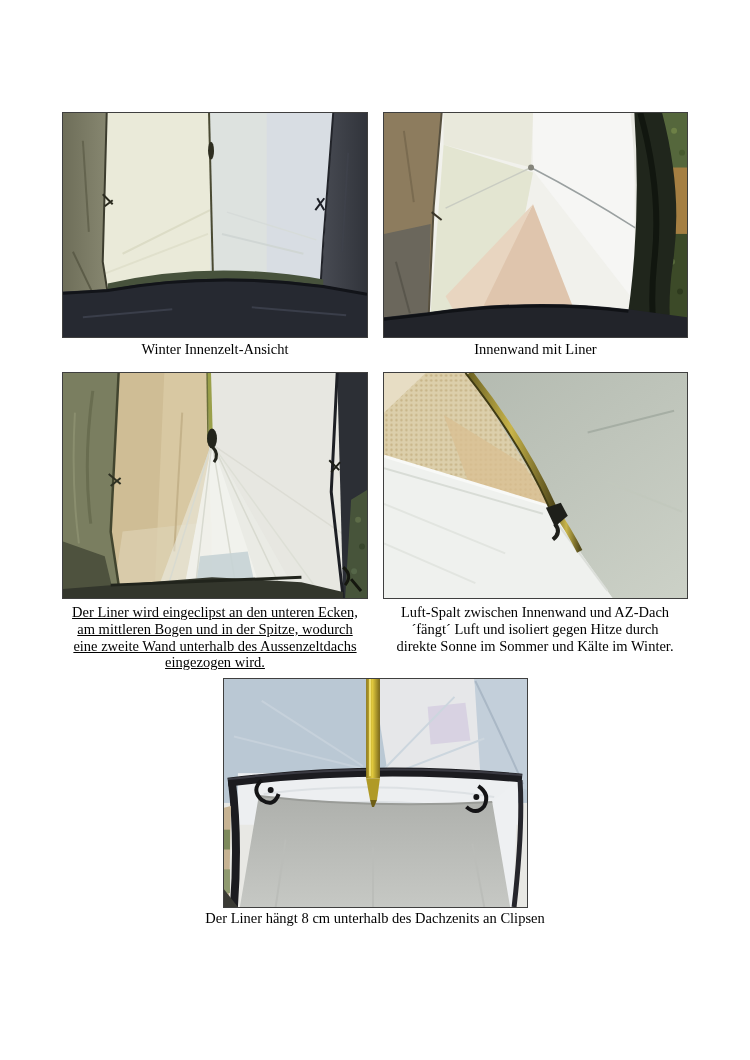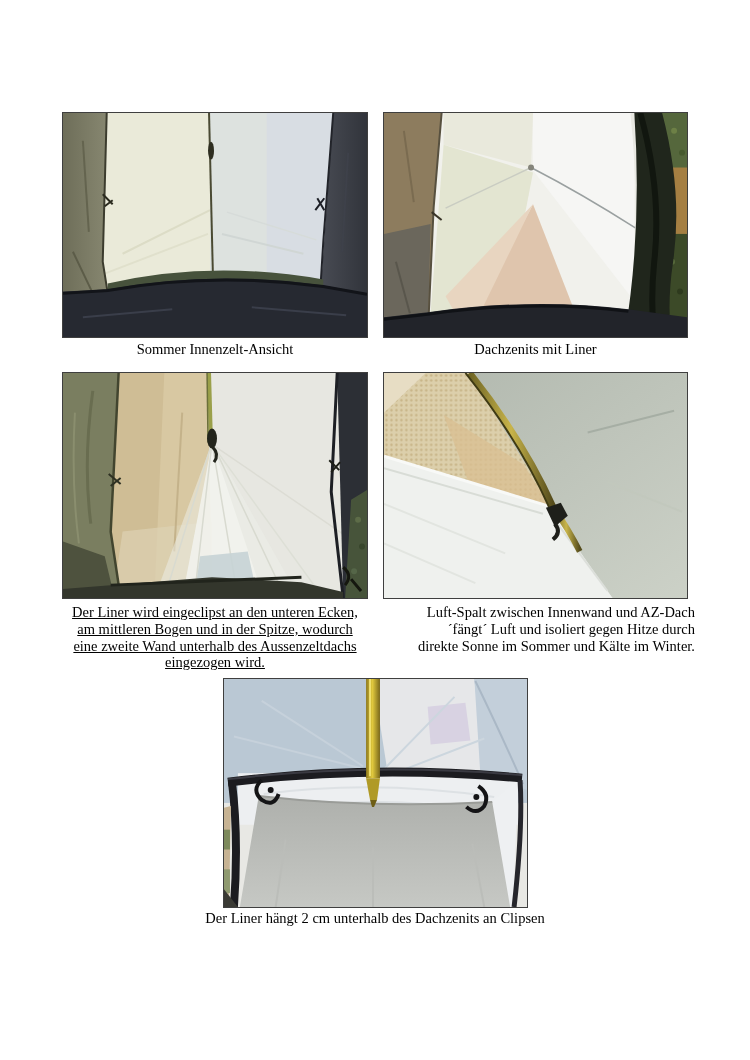--- a/index.html
+++ b/index.html
@@ -199,28 +199,28 @@
       <polygon points="0,212 14,230 0,230" fill="#3a3a34"></polygon>
       <g fill="none" stroke="#141416" stroke-width="4">
         <path d="M38,102 q-11,10 0,20 q12,8 17,-6"></path>
         <path d="M256,108 q12,8 6,20 q-8,10 -18,1"></path>
       </g>
       <circle cx="47" cy="112" r="3" fill="#141416"></circle>
       <circle cx="254" cy="119" r="3" fill="#141416"></circle>
     </svg>
   </div>
 
-  <div class="caption" style="left:62px;top:341px;width:306px;">Sommer Innenzelt-Ansicht</div>
-
-  <div class="caption" style="left:383px;top:341px;width:305px;">Dachzenits mit Liner</div>
+  <div class="caption" style="left:62px;top:341px;width:306px;">Winter Innenzelt-Ansicht</div>
+
+  <div class="caption" style="left:383px;top:341px;width:305px;">Innenwand mit Liner</div>
 
   <div class="caption" style="left:47px;top:604px;width:336px;text-decoration:underline;">Der Liner wird eingeclipst an den unteren Ecken,
 am mittleren Bogen und in der Spitze, wodurch
 eine zweite Wand unterhalb des Aussenzeltdachs
 eingezogen wird.</div>
 
-  <div class="caption" style="left:375px;top:604px;width:320px;text-align:right;">Luft-Spalt zwischen Innenwand und AZ-Dach
+  <div class="caption" style="left:375px;top:604px;width:320px;">Luft-Spalt zwischen Innenwand und AZ-Dach
 ´fängt´ Luft und isoliert gegen Hitze durch
 direkte Sonne im Sommer und Kälte im Winter.</div>
 
-  <div class="caption" style="left:165px;top:910px;width:420px;">Der Liner hängt 2 cm unterhalb des Dachzenits an Clipsen</div>
+  <div class="caption" style="left:165px;top:910px;width:420px;">Der Liner hängt 8 cm unterhalb des Dachzenits an Clipsen</div>
 
 </div>
 
 </body></html>

